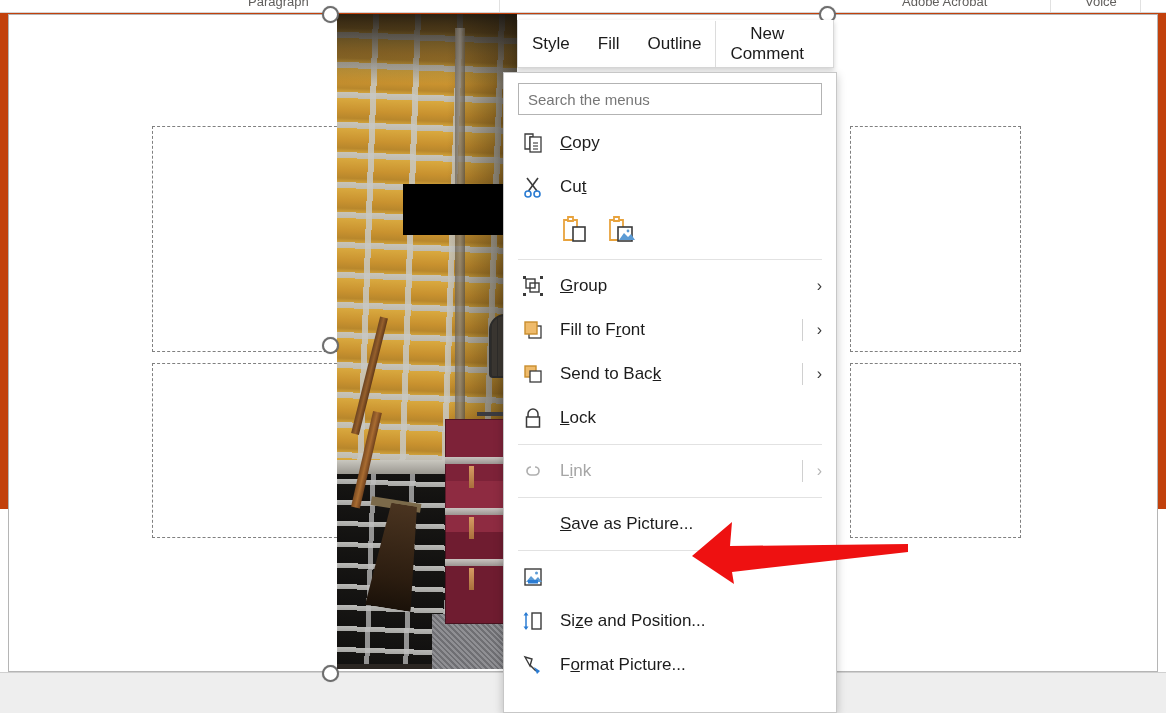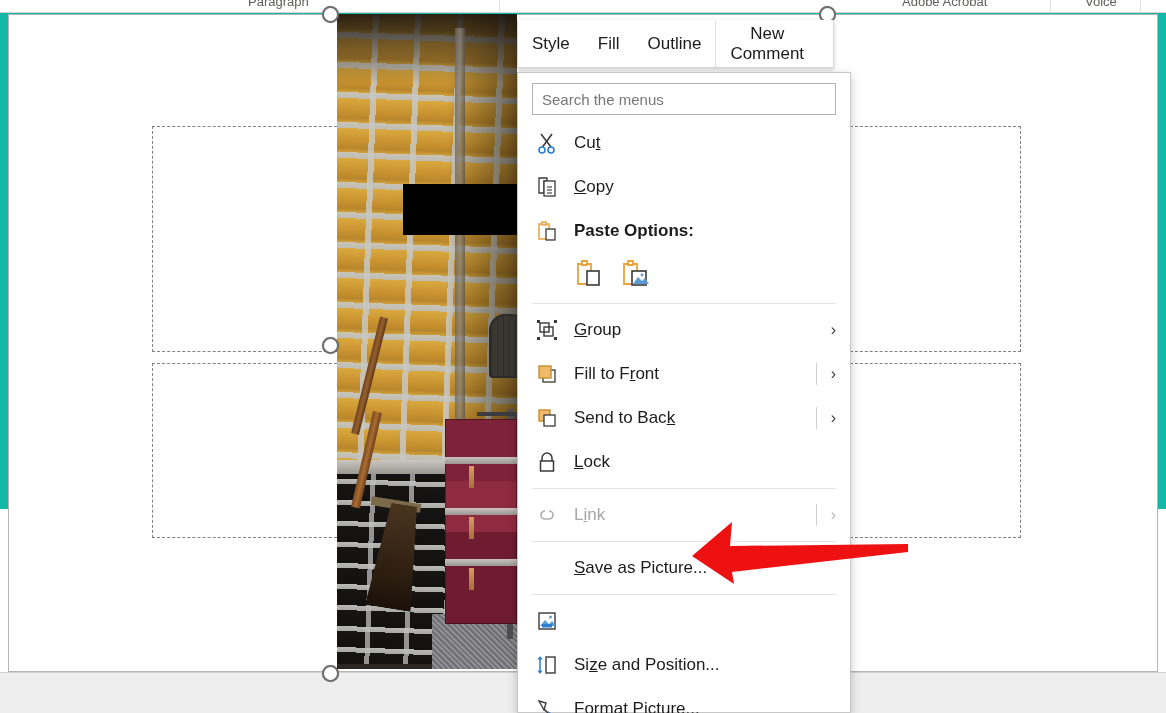--- a/index.html
+++ b/index.html
@@ -5,21 +5,21 @@
   html, body {
     margin: 0; padding: 0;
     width: 1166px; height: 713px;
     overflow: hidden;
     background: #ffffff;
     font-family: "Liberation Sans", sans-serif;
   }
   #root {
     position: relative;
     width: 1166px; height: 509px;
-    background: #14b8a6;
+    background: #c2410c;
   }
 
   
   .ribbon-strip {
     position: absolute; left: 0; top: 0; width: 1166px; height: 12px;
     background: #ffffff;
     border-bottom: 1px solid #d4d4d4;
     overflow: hidden;
   }
   .ribbon-label {
@@ -203,21 +203,21 @@
   .mt-item {
     font-size: 17px; color: #1b1b1b;
     padding: 0 14px; line-height: 1.12;
     text-align: center; white-space: nowrap;
   }
   .mt-divider { width: 1px; height: 46px; background: #dcdcdc; }
   .mt-two { display: flex; flex-direction: column; align-items: center; }
 
   
   .ctx-menu {
-    position: absolute; left: 517px; top: 72px;
+    position: absolute; left: 503px; top: 72px;
     width: 334px; height: 641px;
     background: #ffffff;
     border: 1px solid #c7c7c7;
     box-shadow: 0 3px 9px rgba(0,0,0,.22);
     box-sizing: border-box;
     padding-top: 10px;
   }
   .search-wrap { padding: 0 14px 6px 14px; }
   .search-box {
     width: 100%; height: 32px;
@@ -328,52 +328,42 @@
 
   <div class="ctx-menu">
 
     <div class="search-wrap">
       <input class="search-box" type="text" placeholder="Search the menus" style="">
     </div>
 
     <div class="mi">
       <span class="mi-ico">
         <svg width="22" height="22" viewBox="0 0 22 22">
-          <line x1="5" y1="2" x2="15" y2="15" stroke="#3a3a3a" stroke-width="1.6"></line>
-          <line x1="16" y1="2" x2="6.5" y2="15" stroke="#3a3a3a" stroke-width="1.6"></line>
-          <circle cx="6" cy="18" r="3" fill="none" stroke="#2b7cd3" stroke-width="1.6"></circle>
-          <circle cx="15" cy="18" r="3" fill="none" stroke="#2b7cd3" stroke-width="1.6"></circle>
-        </svg>
-      </span>
-      <span class="mi-label"><span>Cu</span><span class="acc">t</span><span></span></span>
-    </div>
-
-    <div class="mi">
-      <span class="mi-ico">
-        <svg width="22" height="22" viewBox="0 0 22 22">
           <path d="M3 2 h8 v3 h-3 v12 h-5 z" fill="#fff" stroke="#3a3a3a" stroke-width="1.3"></path>
           <rect x="8" y="5" width="11" height="15" fill="#fff" stroke="#3a3a3a" stroke-width="1.3"></rect>
           <line x1="11" y1="11" x2="16" y2="11" stroke="#3a3a3a" stroke-width="1.1"></line>
           <line x1="11" y1="14" x2="16" y2="14" stroke="#3a3a3a" stroke-width="1.1"></line>
           <line x1="11" y1="17" x2="16" y2="17" stroke="#3a3a3a" stroke-width="1.1"></line>
         </svg>
       </span>
       <span class="mi-label"><span></span><span class="acc">C</span><span>opy</span></span>
     </div>
 
-    <div class="mi bold">
-      <span class="mi-ico">
-        <svg width="22" height="22" viewBox="0 0 22 22">
-          <path d="M3 4 h10 v15 h-10 z" fill="#fff" stroke="#e8a33d" stroke-width="1.5"></path>
-          <path d="M6 2 h4 v3 h-4 z" fill="#fff" stroke="#e8a33d" stroke-width="1.5"></path>
-          <rect x="10" y="9" width="9" height="11" fill="#fff" stroke="#3a3a3a" stroke-width="1.3"></rect>
-        </svg>
-      </span>
-      <span class="mi-label">Paste Options:</span>
-    </div>
+    <div class="mi">
+      <span class="mi-ico">
+        <svg width="22" height="22" viewBox="0 0 22 22">
+          <line x1="5" y1="2" x2="15" y2="15" stroke="#3a3a3a" stroke-width="1.6"></line>
+          <line x1="16" y1="2" x2="6.5" y2="15" stroke="#3a3a3a" stroke-width="1.6"></line>
+          <circle cx="6" cy="18" r="3" fill="none" stroke="#2b7cd3" stroke-width="1.6"></circle>
+          <circle cx="15" cy="18" r="3" fill="none" stroke="#2b7cd3" stroke-width="1.6"></circle>
+        </svg>
+      </span>
+      <span class="mi-label"><span>Cu</span><span class="acc">t</span><span></span></span>
+    </div>
+
 
     <div class="paste-row">
       <span class="paste-ico">
         <svg width="30" height="30" viewBox="0 0 30 30">
           <path d="M4 6 h13 v20 h-13 z" fill="#fff" stroke="#e8a33d" stroke-width="1.8"></path>
           <path d="M8 3 h5 v4 h-5 z" fill="#fff" stroke="#e8a33d" stroke-width="1.8"></path>
           <rect x="13" y="13" width="12" height="14" fill="#fff" stroke="#3a3a3a" stroke-width="1.6"></rect>
         </svg>
       </span>
       <span class="paste-ico">

